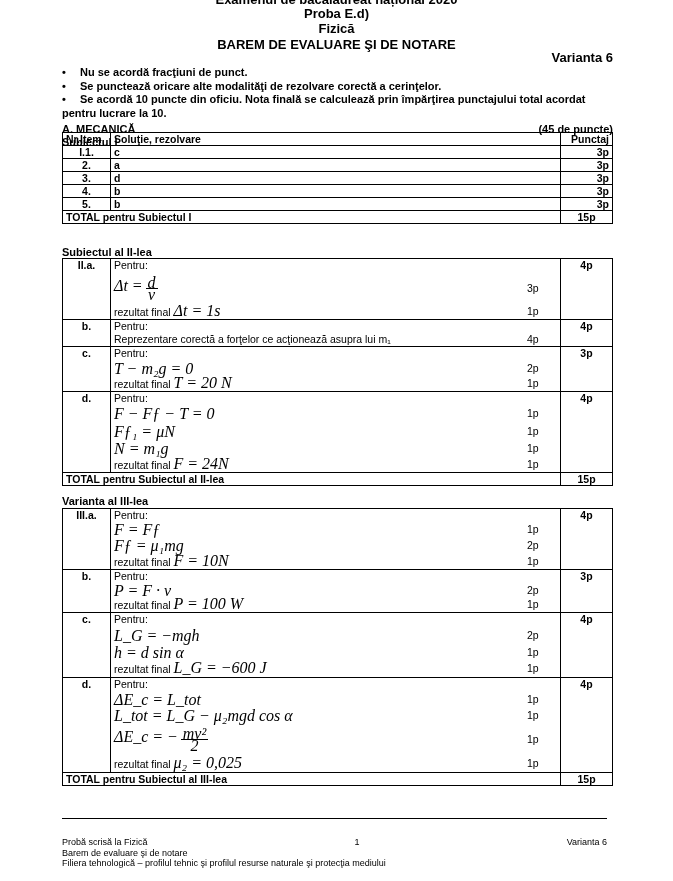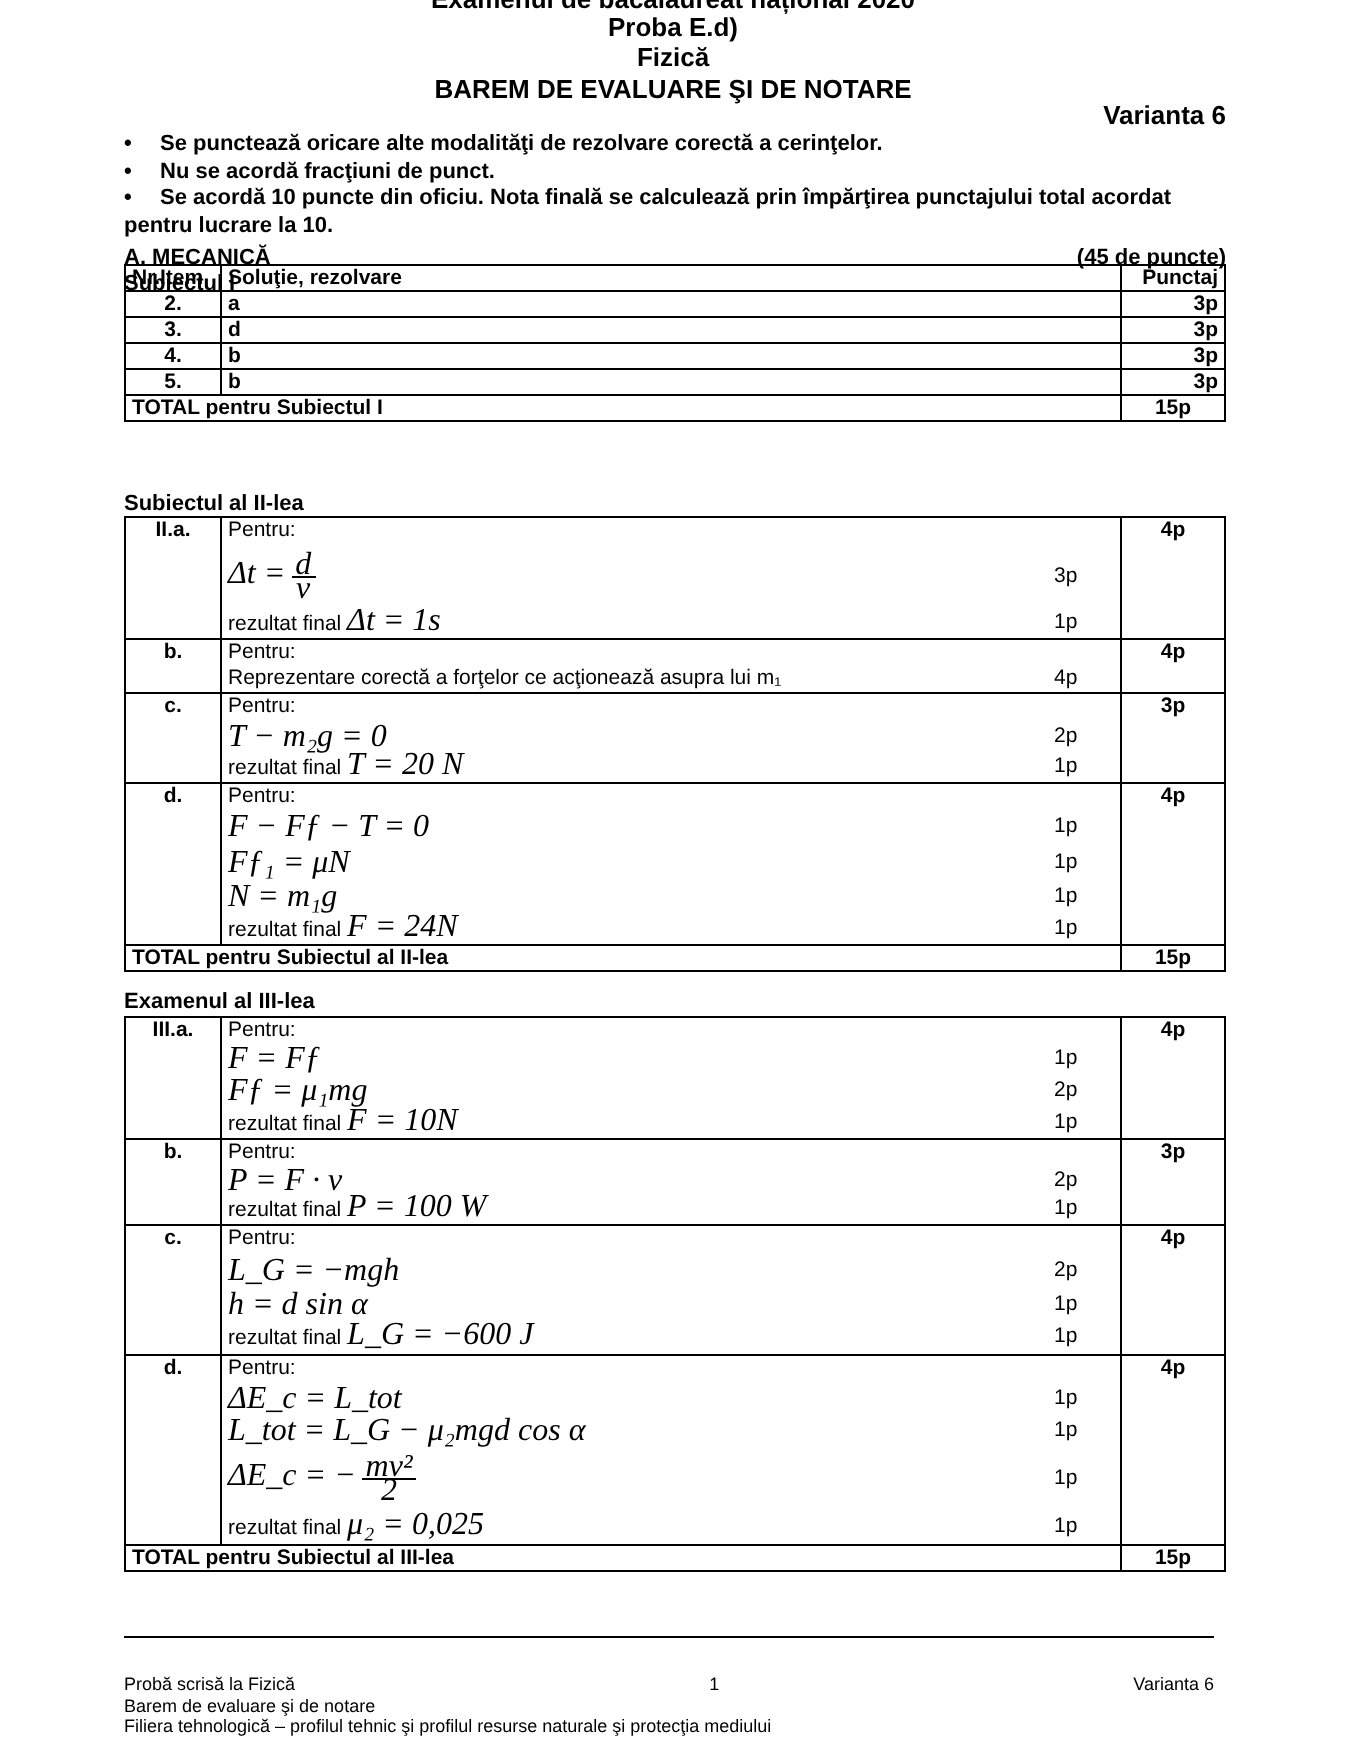--- a/index.html
+++ b/index.html
@@ -30,39 +30,44 @@
 </head>
 <body>
 
 <div class="hdr" style="top:-8px;">Examenul de bacalaureat național 2020</div>
 <div class="hdr" style="top:6px;">Proba E.d)</div>
 <div class="hdr" style="top:21px;">Fizică</div>
 <div class="hdr" style="top:37px;">BAREM DE EVALUARE ŞI DE NOTARE</div>
 <div class="varianta">Varianta 6</div>
 
 <div class="notes">
+  <span class="b"><span class="dot">•</span><span>Nu se acordă fracţiuni de punct.</span></span>
   <span class="b"><span class="dot">•</span><span>Se punctează oricare alte modalităţi de rezolvare corectă a cerinţelor.</span></span>
-  <span class="b"><span class="dot">•</span><span>Nu se acordă fracţiuni de punct.</span></span>
   <span class="b"><span class="dot">•</span><span>Se acordă 10 puncte din oficiu. Nota finală se calculează prin împărţirea punctajului total acordat pentru lucrare la 10.</span></span>
 </div>
 
 <div class="secline" style="top:123px;">
   <span>A. MECANICĂ</span>
   <span class="r">(45 de puncte)</span>
 </div>
 <div class="secline" style="top:136px;">Subiectul I</div>
 
 <table style="top:132px;">
   <tbody>
       <tr>
     <th class="c1" style="text-align:left;">Nr.Item</th>
     <th>Soluţie, rezolvare</th>
     <th class="c3" style="text-align:right;">Punctaj</th>
   </tr>
   <tr class="b1">
+    <td class="c1">I.1.</td>
+    <td>c</td>
+    <td class="c3" style="text-align:right;">3p</td>
+  </tr>
+  <tr class="b1">
     <td class="c1">2.</td>
     <td>a</td>
     <td class="c3" style="text-align:right;">3p</td>
   </tr>
   <tr class="b1">
     <td class="c1">3.</td>
     <td>d</td>
     <td class="c3" style="text-align:right;">3p</td>
   </tr>
   <tr class="b1">
@@ -150,21 +155,21 @@
     </td>
     <td class="c3">4p</td>
   </tr>
   <tr class="tot">
     <td colspan="2">TOTAL pentru Subiectul al II-lea</td>
     <td class="c3">15p</td>
   </tr>
 </tbody>
   </table>
 
-<div class="secline" style="top:495px;">Examenul al III-lea</div>
+<div class="secline" style="top:495px;">Varianta al III-lea</div>
 
 <table style="top:508px;">
   <tbody>
       <tr>
     <td class="c1">III.a.</td>
     <td>
       <div>Pentru:</div>
       <div class="step" style="height:15px;">
             <span class="m">F = Fƒ</span>
             <span class="pts">1p</span>

